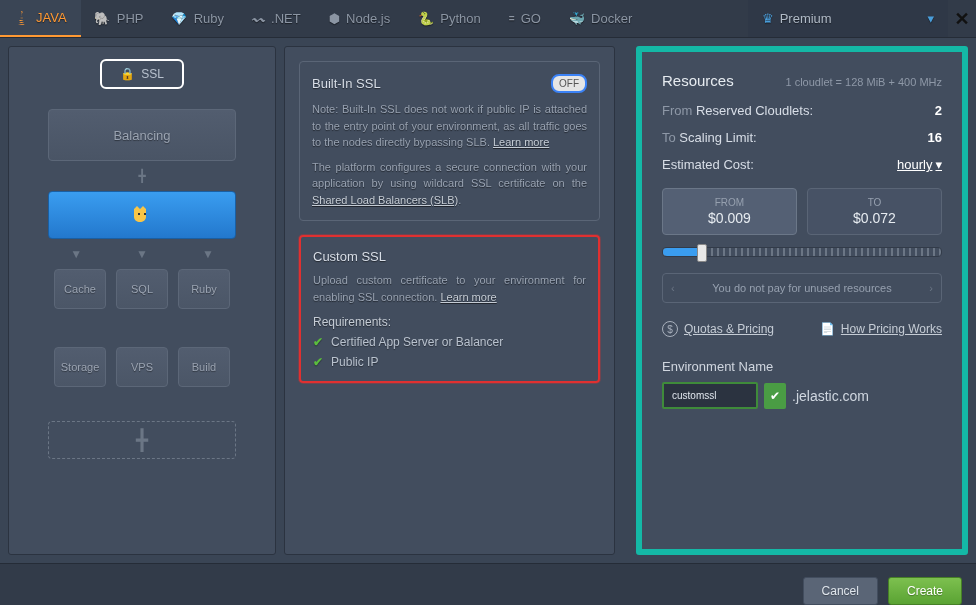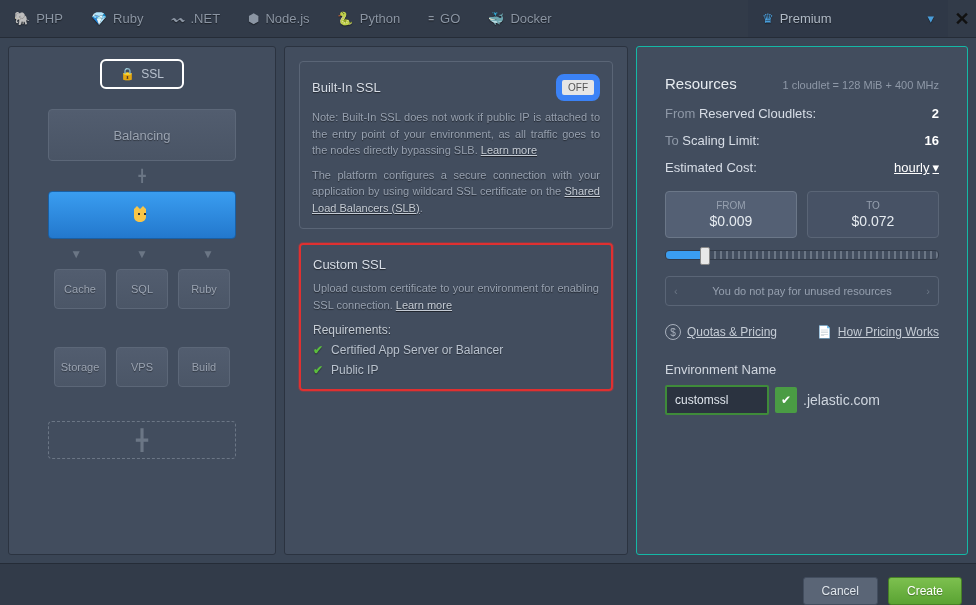--- a/index.html
+++ b/index.html
@@ -171,21 +171,21 @@
   color: #d8dee7;
   font-size: 13px;
   text-shadow: 0 1px 1px rgba(0,0,0,0.5);
 }
 .toggle {
   background: #e5e5e5;
   color: #555;
   font-size: 10px;
   padding: 2px 6px;
   border-radius: 8px;
-  border: 6px solid #3b82f6;
+  border: 2px solid #3b82f6;
   cursor: pointer;
 }
 .panel-text {
   color: #97a1b0;
   font-size: 11px;
   line-height: 1.5;
   margin-top: 8px;
   text-align: justify;
   text-shadow: 0 1px 1px rgba(0,0,0,0.5);
 }
@@ -202,23 +202,24 @@
   gap: 8px;
   margin-top: 6px;
   font-size: 12px;
   color: #b9c2ce;
   text-shadow: 0 1px 1px rgba(0,0,0,0.4);
 }
 .check { color: #5bbd3e; font-weight: bold; }
 .col3 {
   width: 332px;
   background: #424d5e;
-  border: 1px solid #14b8a6;
+  border: 6px solid #14b8a6;
   border-radius: 3px;
-  padding: 28px;
+  padding: 20px;
+  margin-left: 13px;
 }
 .res-header {
   display: flex;
   justify-content: space-between;
   align-items: baseline;
   margin-bottom: 14px;
 }
 .res-title { color: #e6ebf0; font-size: 15px; }
 .res-sub { color: #8e98a7; font-size: 11px; }
 .res-row {
@@ -300,22 +301,22 @@
   font-size: 10px;
   color: #a8b0bc;
 }
 .env-label { color: #d0d6df; font-size: 13px; margin-bottom: 8px; }
 .env-input-row { display: flex; align-items: center; gap: 6px; }
 .env-input {
   background: #2b3340;
   border: 2px solid #3f8b3a;
   color: #dfe5ec;
   padding: 6px 8px;
-  font-size: 12px;
-  width: 104px;
+  font-size: 10px;
+  width: 96px;
   border-radius: 2px;
 }
 .env-ok {
   width: 22px; height: 26px;
   background: #4a9c44;
   display: flex; align-items: center; justify-content: center;
   color: #fff;
   border-radius: 2px;
 }
 .domain { color: #cfd6df; font-size: 14px; }
@@ -339,20 +340,26 @@
   cursor: pointer;
   text-shadow: 0 1px 1px rgba(0,0,0,0.3);
 }
 .btn.cancel { background: #5a6576; border-color: #424d5e; color: #dfe5ec; }
 .btn.create { background: linear-gradient(#7dc04f, #5aa333); border-color: #468026; color: #fff; }
 </style>
 </head>
 <body>
 
 <div class="tabs">
+  <div class="tab active">
+    <svg class="icon" viewBox="0 0 16 16">
+        <path fill="#ff9933" d="M8 1c2 2-2 3 0 5-2-1 1-3-1-5zm-2 7c4-1 4 1 0 0zm-1 2c5 0 6 1 1 1zm0 2c6 0 6 1 2 1zm-1 2c8 0 8 1 4 1z"></path>
+      </svg>
+    <span>JAVA</span>
+  </div>
   <div class="tab">
       <span>🐘</span>
       <span>PHP</span>
     </div>
   <div class="tab">
       <span>💎</span>
       <span>Ruby</span>
     </div>
   <div class="tab">
       <span>〰</span>

